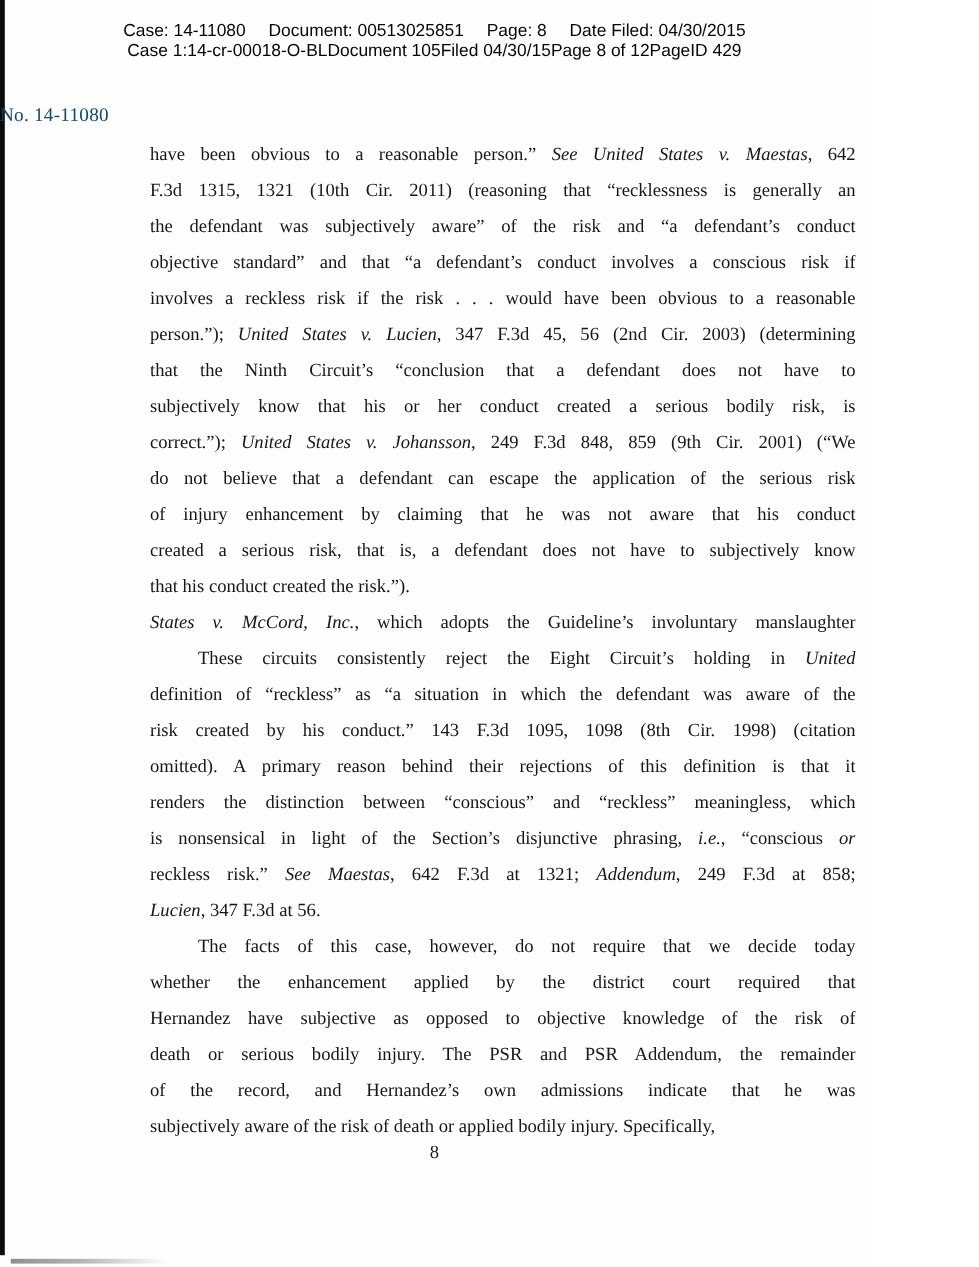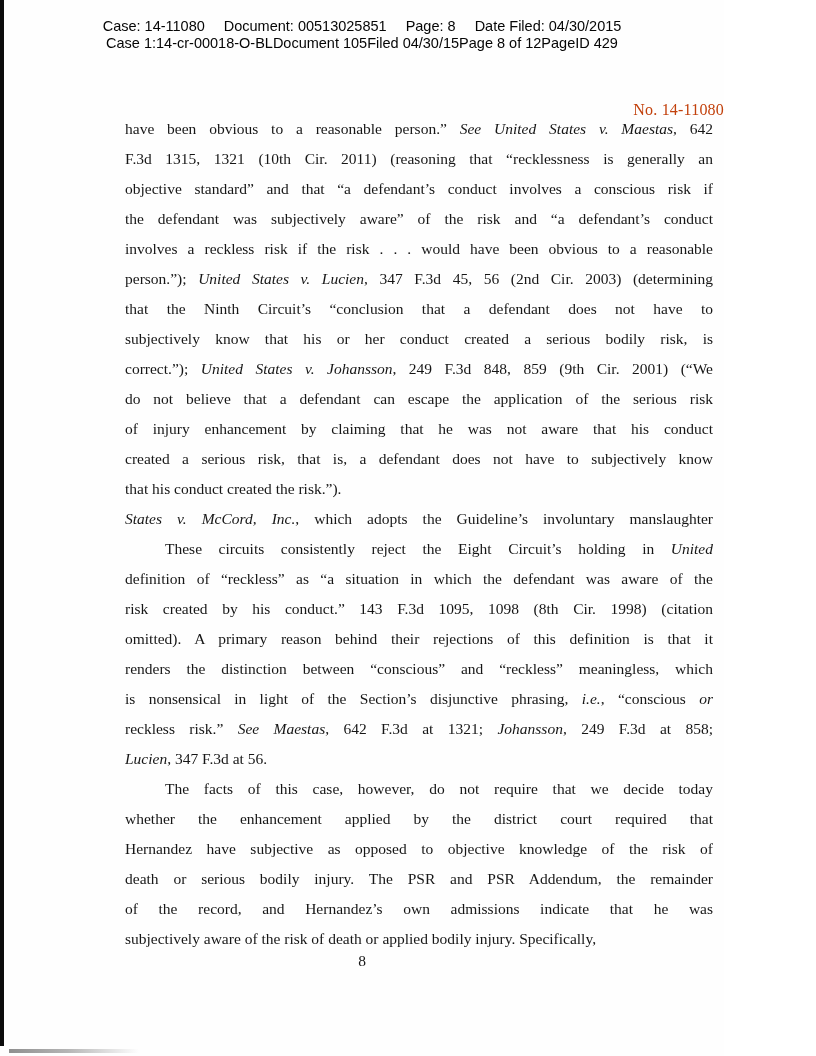--- a/index.html
+++ b/index.html
@@ -44,27 +44,27 @@
     font-size: 14.5px;
     line-height: 17px;
     color: #050505;
     white-space: nowrap;
   }
   .stamp-line.l1 { top: 18px; gap: 19px; }
   .stamp-line.l2 { top: 35px; }
   
   .case-no {
     position: absolute;
-    top: 101px;
+    top: 88px;
     left: 0;
     right: 0;
-    text-align: right;
+    text-align: left;
     font-size: 16px;
     letter-spacing: 0.2px;
-    color: #c2410c;
+    color: #0c4a6e;
   }
   
   .body-text {
     position: absolute;
     top: 114px;
     left: 112px;
     width: 601px;
     font-size: 15.5px;
     color: #161616;
   }
@@ -114,39 +114,39 @@
     <span>Filed 04/30/15</span>
     <span>Page 8 of 12</span>
     <span>PageID 429</span>
   </div>
 
   <div class="case-no">No. 14-11080</div>
 
   <div class="body-text">
       <div class="line">have been obvious to a reasonable person.”  <i>See United States v. Maestas</i>, 642</div>
       <div class="line">F.3d 1315, 1321 (10th Cir. 2011) (reasoning that “recklessness is generally an</div>
+      <div class="line">the defendant was subjectively aware” of the risk and “a defendant’s conduct</div>
       <div class="line">objective standard” and that “a defendant’s conduct involves a conscious risk if</div>
-      <div class="line">the defendant was subjectively aware” of the risk and “a defendant’s conduct</div>
       <div class="line">involves a reckless risk if the risk . . . would have been obvious to a reasonable</div>
       <div class="line">person.”); <i>United States v. Lucien</i>, 347 F.3d 45, 56 (2nd Cir. 2003) (determining</div>
       <div class="line">that the Ninth Circuit’s “conclusion that a defendant does not have to</div>
       <div class="line">subjectively know that his or her conduct created a serious bodily risk, is</div>
       <div class="line">correct.”); <i>United States v. Johansson</i>, 249 F.3d 848, 859 (9th Cir. 2001) (“We</div>
       <div class="line">do not believe that a defendant can escape the application of the serious risk</div>
       <div class="line">of injury enhancement by claiming that he was not aware that his conduct</div>
       <div class="line">created a serious risk, that is, a defendant does not have to subjectively know</div>
       <div class="line last">that his conduct created the risk.”).</div>
       <div class="line"><i>States v. McCord, Inc.</i>, which adopts the Guideline’s involuntary manslaughter</div>
       <div class="line indent">These circuits consistently reject the Eight Circuit’s holding in <i>United</i></div>
       <div class="line">definition of “reckless” as “a situation in which the defendant was aware of the</div>
       <div class="line">risk created by his conduct.”  143 F.3d 1095, 1098 (8th Cir. 1998) (citation</div>
       <div class="line">omitted).  A primary reason behind their rejections of this definition is that it</div>
       <div class="line">renders the distinction between “conscious” and “reckless” meaningless, which</div>
       <div class="line">is nonsensical in light of the Section’s disjunctive phrasing, <i>i.e.</i>, “conscious <i>or</i></div>
-      <div class="line">reckless risk.” <i>See Maestas</i>, 642 F.3d at 1321; <i>Johansson</i>, 249 F.3d at 858;</div>
+      <div class="line">reckless risk.” <i>See Maestas</i>, 642 F.3d at 1321; <i>Addendum</i>, 249 F.3d at 858;</div>
       <div class="line last"><i>Lucien</i>, 347 F.3d at 56.</div>
       <div class="line indent">The facts of this case, however, do not require that we decide today</div>
       <div class="line">whether the enhancement applied by the district court required that</div>
       <div class="line">Hernandez have subjective as opposed to objective knowledge of the risk of</div>
       <div class="line">death or serious bodily injury.  The PSR and PSR Addendum, the remainder</div>
       <div class="line">of the record, and Hernandez’s own admissions indicate that he was</div>
       <div class="line last">subjectively aware of the risk of death or applied bodily injury.  Specifically,</div>
     </div>
 
   <div class="page-num">8</div>

